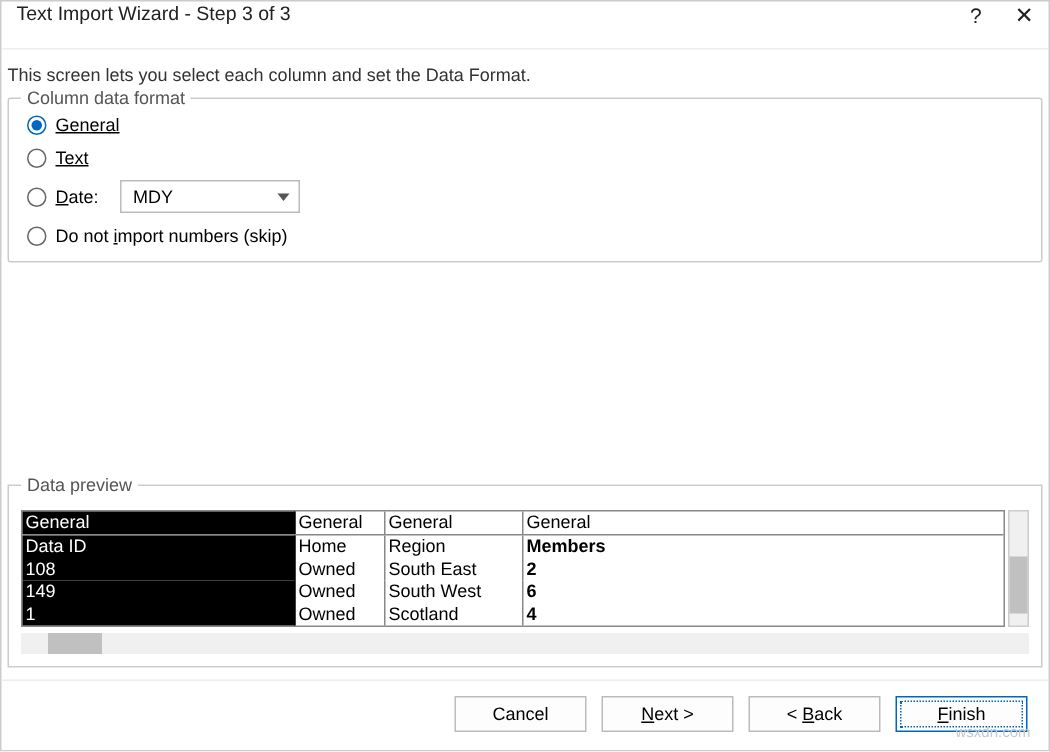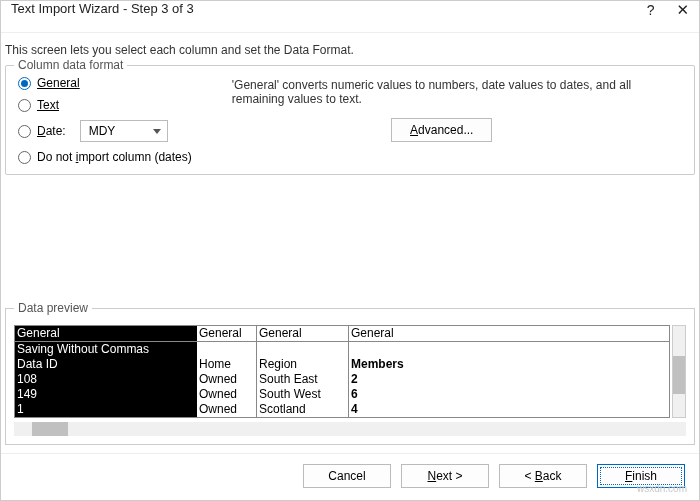--- a/index.html
+++ b/index.html
@@ -14,21 +14,21 @@
 .intro { color: #333; margin: 4px 0 8px; }
 .fieldset { border: 1px solid #ccc; border-radius: 2px; position: relative; padding: 10px 12px 10px 12px; margin-bottom: 8px; flex: 0 0 auto; }
 .legend { position: absolute; top: -8px; left: 8px; background: #fff; padding: 0 4px; color: #555; }
 .format-area { display: flex; gap: 40px; }
 .radios { display: flex; flex-direction: column; gap: 8px; }
 .radio-row { display: flex; align-items: center; gap: 6px; }
 .radio-outer { width: 13px; height: 13px; border: 1px solid #666; border-radius: 50%; display: flex; align-items: center; justify-content: center; }
 .radio-outer.sel::after { content: ""; width: 7px; height: 7px; background: #0067c0; border-radius: 50%; }
 .radio-outer.sel { border-color: #0067c0; }
 .hot { text-decoration: underline; }
-.date-sel { display: inline-flex; border: 1px solid #bbb; width: 88px; height: 22px; align-items: center; justify-content: space-between; padding: 0 6px 0 8px; margin-left: 8px; }
+.date-sel { display: inline-flex; border: 1px solid #bbb; width: 120px; height: 22px; align-items: center; justify-content: space-between; padding: 0 6px 0 8px; margin-left: 8px; }
 .chev { display: inline-block; width: 0; height: 0; border-left: 4px solid transparent; border-right: 4px solid transparent; border-top: 5px solid #555; }
 .description { color: #333; max-width: 420px; padding-top: 2px; }
 .adv-row { display: flex; justify-content: center; margin-top: 12px; }
 .btn { border: 1px solid #bbb; background: #fdfdfd; padding: 4px 18px; min-width: 88px; text-align: center; cursor: pointer; }
 .spacer { flex: 1; }
 .preview-fs { border: 1px solid #ccc; padding: 16px 8px 8px; position: relative; margin-bottom: 8px; }
 .preview-area { display: flex; gap: 2px; }
 .preview-grid { flex: 1; border: 1px solid #888; font-family: Consolas, "Courier New", monospace; font-size: 12px; line-height: 15px; }
 .header-row { display: flex; border-bottom: 1px solid #888; }
 .hcell { padding: 0 2px; border-right: 1px solid #888; overflow: hidden; white-space: nowrap; }
@@ -84,53 +84,41 @@
             <span class="radio-outer"></span>
             <span><span class="hot">D</span><span>ate:</span></span>
             <span class="date-sel">
               <span>MDY</span>
               <span class="chev"></span>
             </span>
           </div>
 
           <div class="radio-row">
             <span class="radio-outer"></span>
-            <span><span>Do not </span><span class="hot">i</span><span>mport column (dates)</span></span>
+            <span><span>Do not </span><span class="hot">i</span><span>mport numbers (skip)</span></span>
           </div>
         </div>
 
-        <div>
-          <div class="description">'General' converts numeric values to numbers, date values to dates, and all remaining values to text.</div>
-          <div class="adv-row">
-            <div class="btn"><span class="hot">A</span><span>dvanced...</span></div>
-          </div>
-        </div>
       </div>
     </div>
 
     <div class="spacer"></div>
 
     <div class="preview-fs">
       <div class="legend">Data preview</div>
 
       <div class="preview-area">
         <div class="preview-grid">
           <div class="header-row">
             <div class="hcell c0 selcol">General</div>
             <div class="hcell c1">General</div>
             <div class="hcell c2">General</div>
             <div class="hcell c3">General</div>
           </div>
           <div id="rows-container">
-              <div class="data-row">
-                <div class="dcell c0 selcol">Saving Without Commas</div>
-                <div class="dcell c1"></div>
-                <div class="dcell c2"></div>
-                <div class="dcell c3"></div>
-              </div>
               <div class="data-row">
                 <div class="dcell c0 selcol"></div>
                 <div class="dcell c1"></div>
                 <div class="dcell c2"></div>
                 <div class="dcell c3"></div>
               </div>
               <div class="data-row">
                 <div class="dcell c0 selcol">Data ID</div>
                 <div class="dcell c1">Home</div>
                 <div class="dcell c2">Region</div>

